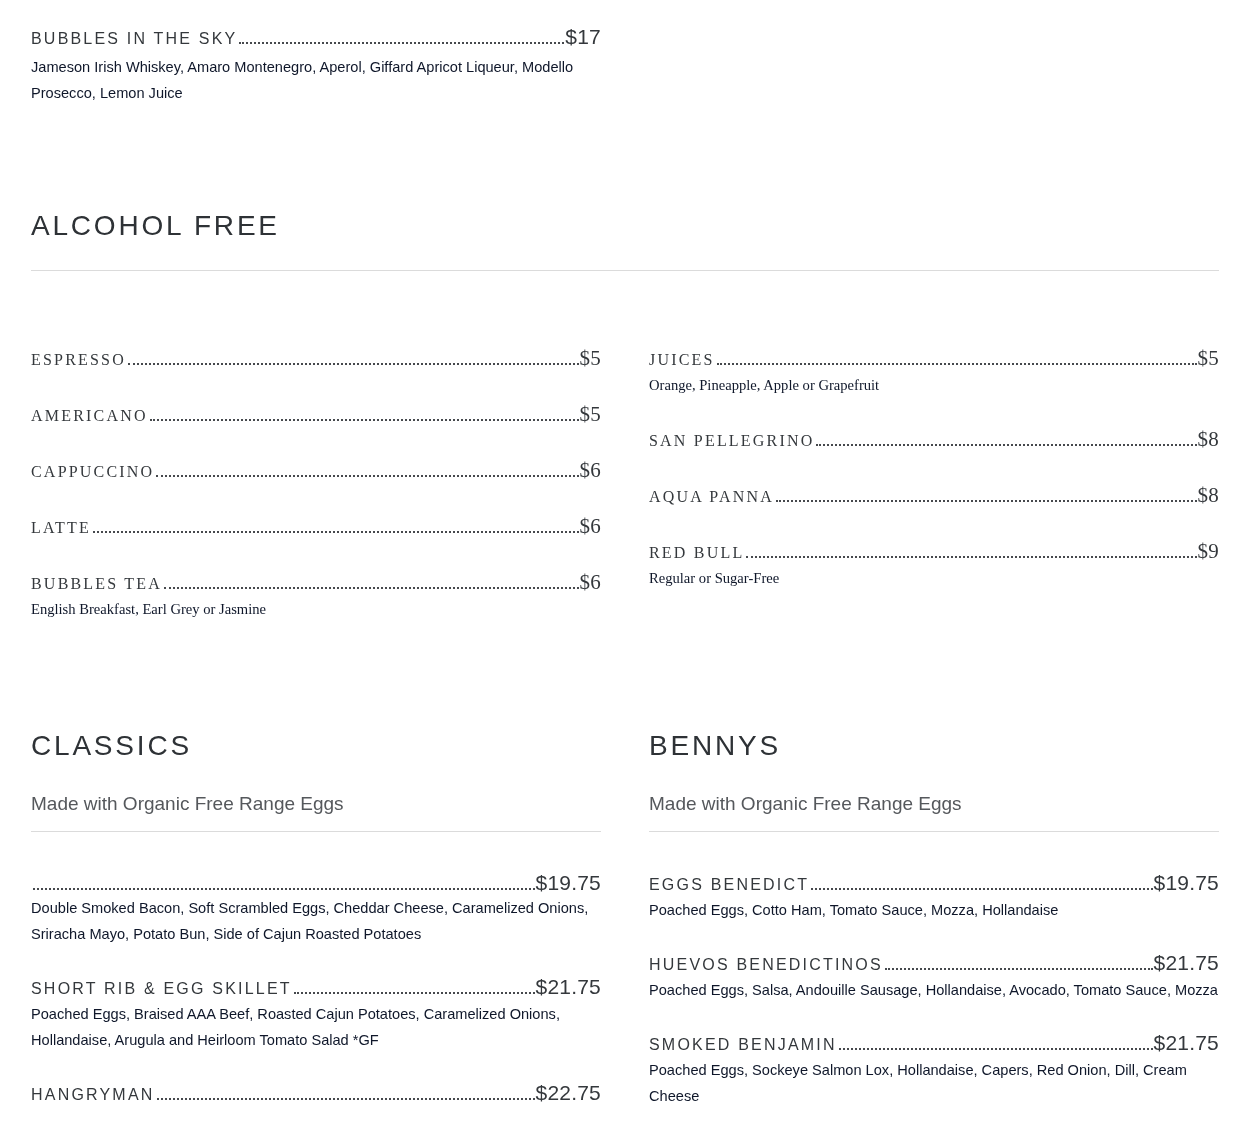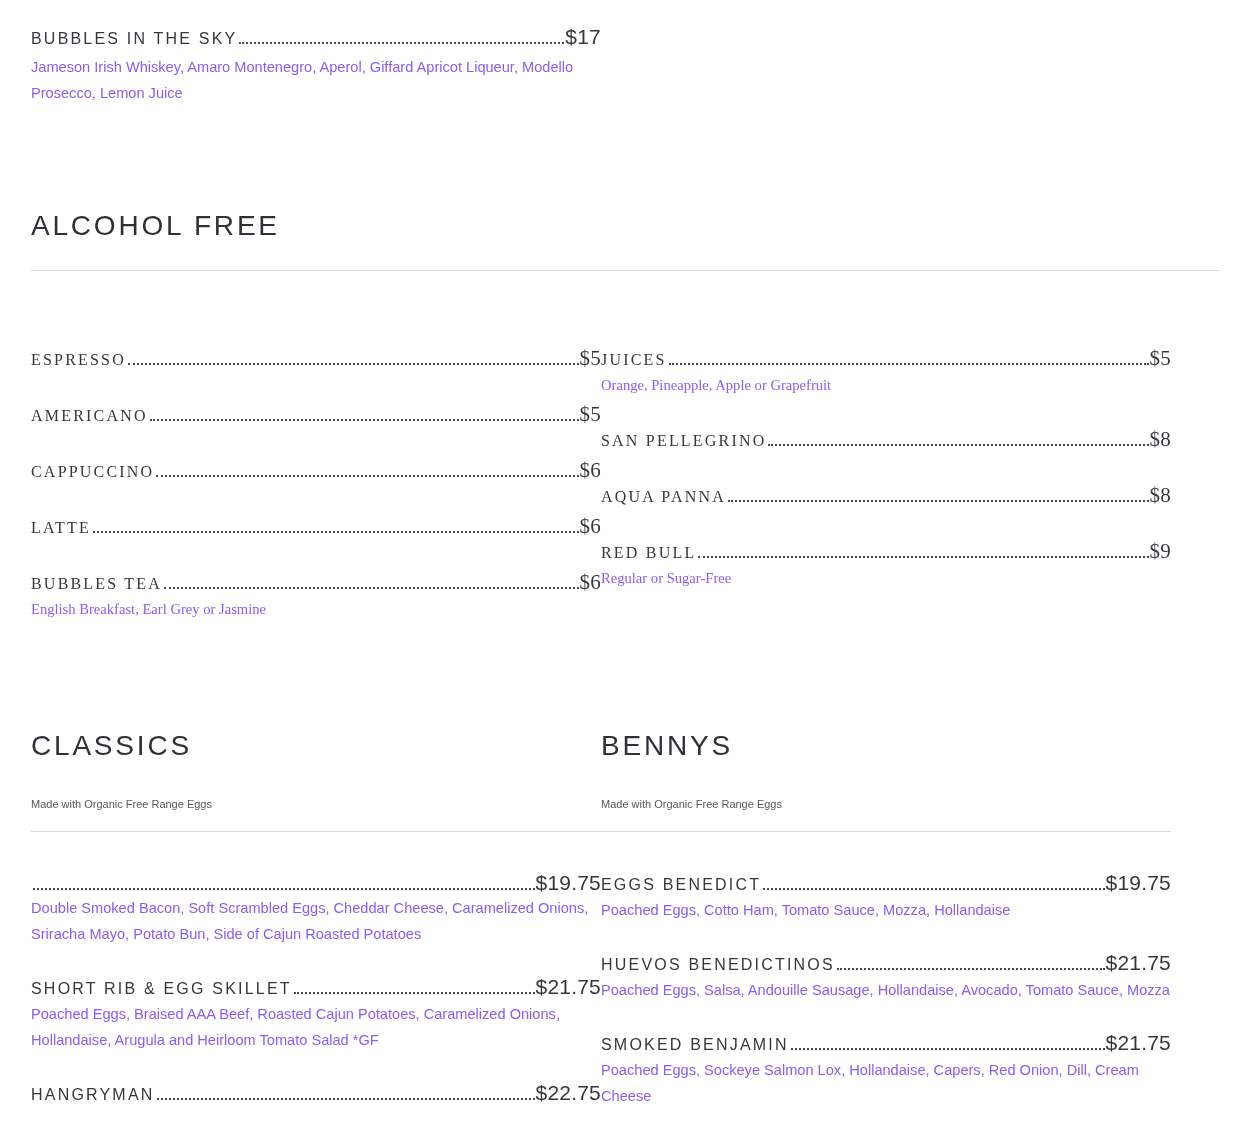--- a/index.html
+++ b/index.html
@@ -9,20 +9,21 @@
     box-sizing: border-box;
     padding: 26px 31px 0 31px;
     overflow: hidden;
     background: #ffffff;
     font-family: "Liberation Sans", sans-serif;
     color: #34383c;
   }
   .cols {
     display: grid;
     grid-template-columns: 570px 570px;
+    column-gap: 48px;
   }
   
   .item-row {
     display: flex;
     align-items: baseline;
     line-height: 22px;
   }
   .item-name {
     font-size: 16px;
     letter-spacing: 2.2px;
@@ -36,41 +37,41 @@
     margin: 0 1px 1px 2px;
   }
   .item-price {
     font-size: 21px;
     letter-spacing: 0.2px;
     color: #34383c;
     white-space: nowrap;
   }
   .item-desc {
     font-size: 14.6px;
-    color: #8b5cf6;
+    color: #0f172a;
     margin-top: 5px;
     line-height: 25.5px;
   }
   
   .bev { margin-bottom: 32px; font-family: Liberation Serif, serif; }
   .bev .item-desc { margin-top: 3px; line-height: 22px; }
   
   .food { margin-bottom: 28px; }
   .food .item-row { line-height: 24px; }
   .food .item-desc { margin-top: 0; line-height: 26px; }
   
   .section-title {
     font-size: 28px;
     font-weight: 400;
     letter-spacing: 2.8px;
     color: #2e3236;
     line-height: 40px;
   }
   .section-subtitle {
-    font-size: 11px;
+    font-size: 19px;
     color: #55585c;
     line-height: 20px;
     margin-top: 28px;
   }
   .divider-full {
     border: none;
     border-top: 1px solid #dbdbdb;
     margin: 24px 0 0 0;
   }
   .divider-col {

